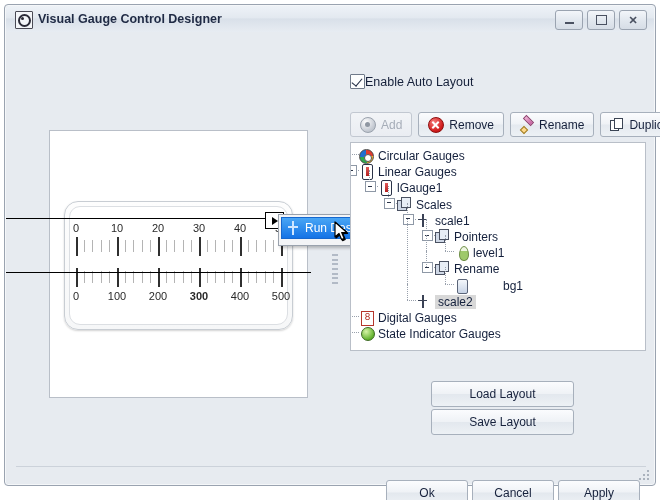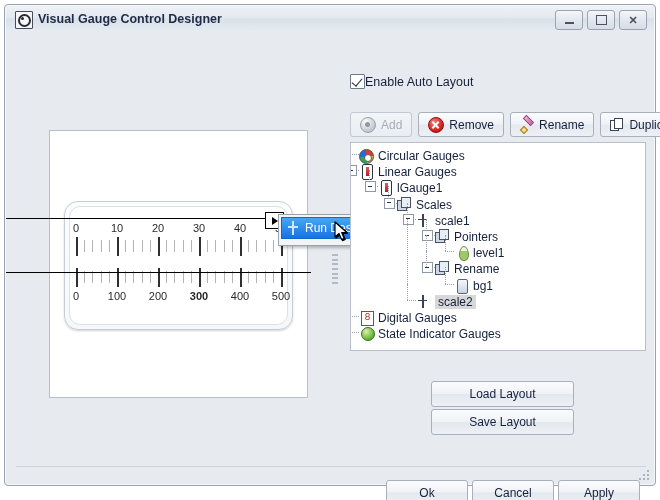--- a/index.html
+++ b/index.html
@@ -428,21 +428,21 @@
           </div>
           <div class="dots-h" style="left: 75px; top: 124.4px; width: 9px;"></div>
           <div class="dots" style="left: 75px; top: 108.2px; height: 16.2px;"></div>
           <div class="expander" style="left: 71px; top: 119.4px;"></div>
           <div class="tnode" style="left: 84px; top: 116.4px;">
             <span class="ni ni-coll"></span>
             <span class="tlabel">Rename</span>
           </div>
           <div class="dots-h" style="left: 94px; top: 140.6px; width: 9px;"></div>
           <div class="dots" style="left: 94px; top: 124.4px; height: 16.2px;"></div>
-          <div class="tnode" style="left: 103px; top: 132.6px;">
+          <div class="tnode" style="left: 103px; top: 132.6px; gap: 30px;">
             <span class="ni">
               <span class="ni-layer" style="position:absolute;left:1px;top:1px;"></span>
             </span>
             <span class="tlabel">bg1</span>
           </div>
           <div class="dots-h" style="left: 56px; top: 156.8px; width: 9px;"></div>
           <div class="dots" style="left: 56px; top: 140.6px; height: 16.2px;"></div>
           <div class="tnode" style="left: 65px; top: 148.8px;">
             <span class="ni ni-scale"></span>
             <span class="tlabel sel">scale2</span>

